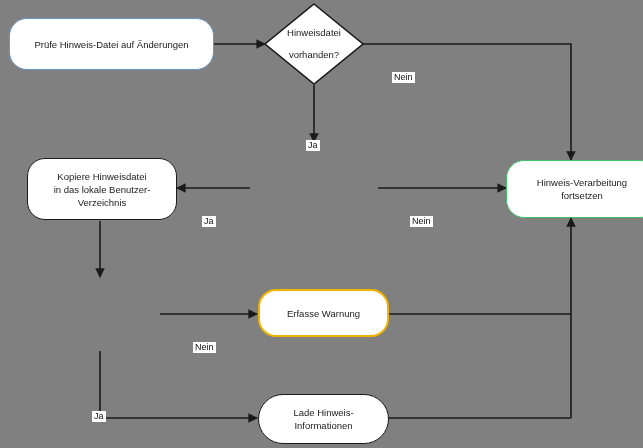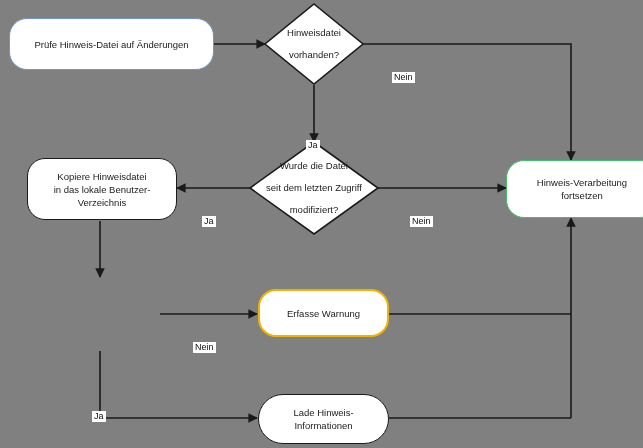--- a/index.html
+++ b/index.html
@@ -138,28 +138,20 @@
   </div>
 
   <div class="diamond" style="left:264px; top:3px; width:100px; height:82px;">
     <svg width="100" height="82" viewBox="0 0 100 82">
       <polygon points="50,1 99,41 50,81 1,41" fill="#ffffff" stroke="#1a1a1a" stroke-width="1.6"></polygon>
     </svg>
     <span class="label">Hinweisdatei
 vorhanden?</span>
   </div>
 
-  <div class="diamond" style="left:249px; top:141px; width:130px; height:94px;">
-    <svg width="130" height="94" viewBox="0 0 130 94">
-      <polygon points="65,1 129,47 65,93 1,47" fill="#ffffff" stroke="#1a1a1a" stroke-width="1.6"></polygon>
-    </svg>
-    <span class="label">Wurde die Datei
-seit dem letzten Zugriff
-modifiziert?</span>
-  </div>
 
   <div class="node rounded" style="left:27px; top:158px; width:150px; height:62px;">
     <span class="label">Kopiere Hinweisdatei
 in das lokale Benutzer-
 Verzeichnis</span>
   </div>
 
   <div class="node rounded green-node" style="left:506px; top:160px; width:152px; height:58px;">
     <span class="label">Hinweis-Verarbeitung
 fortsetzen</span>

